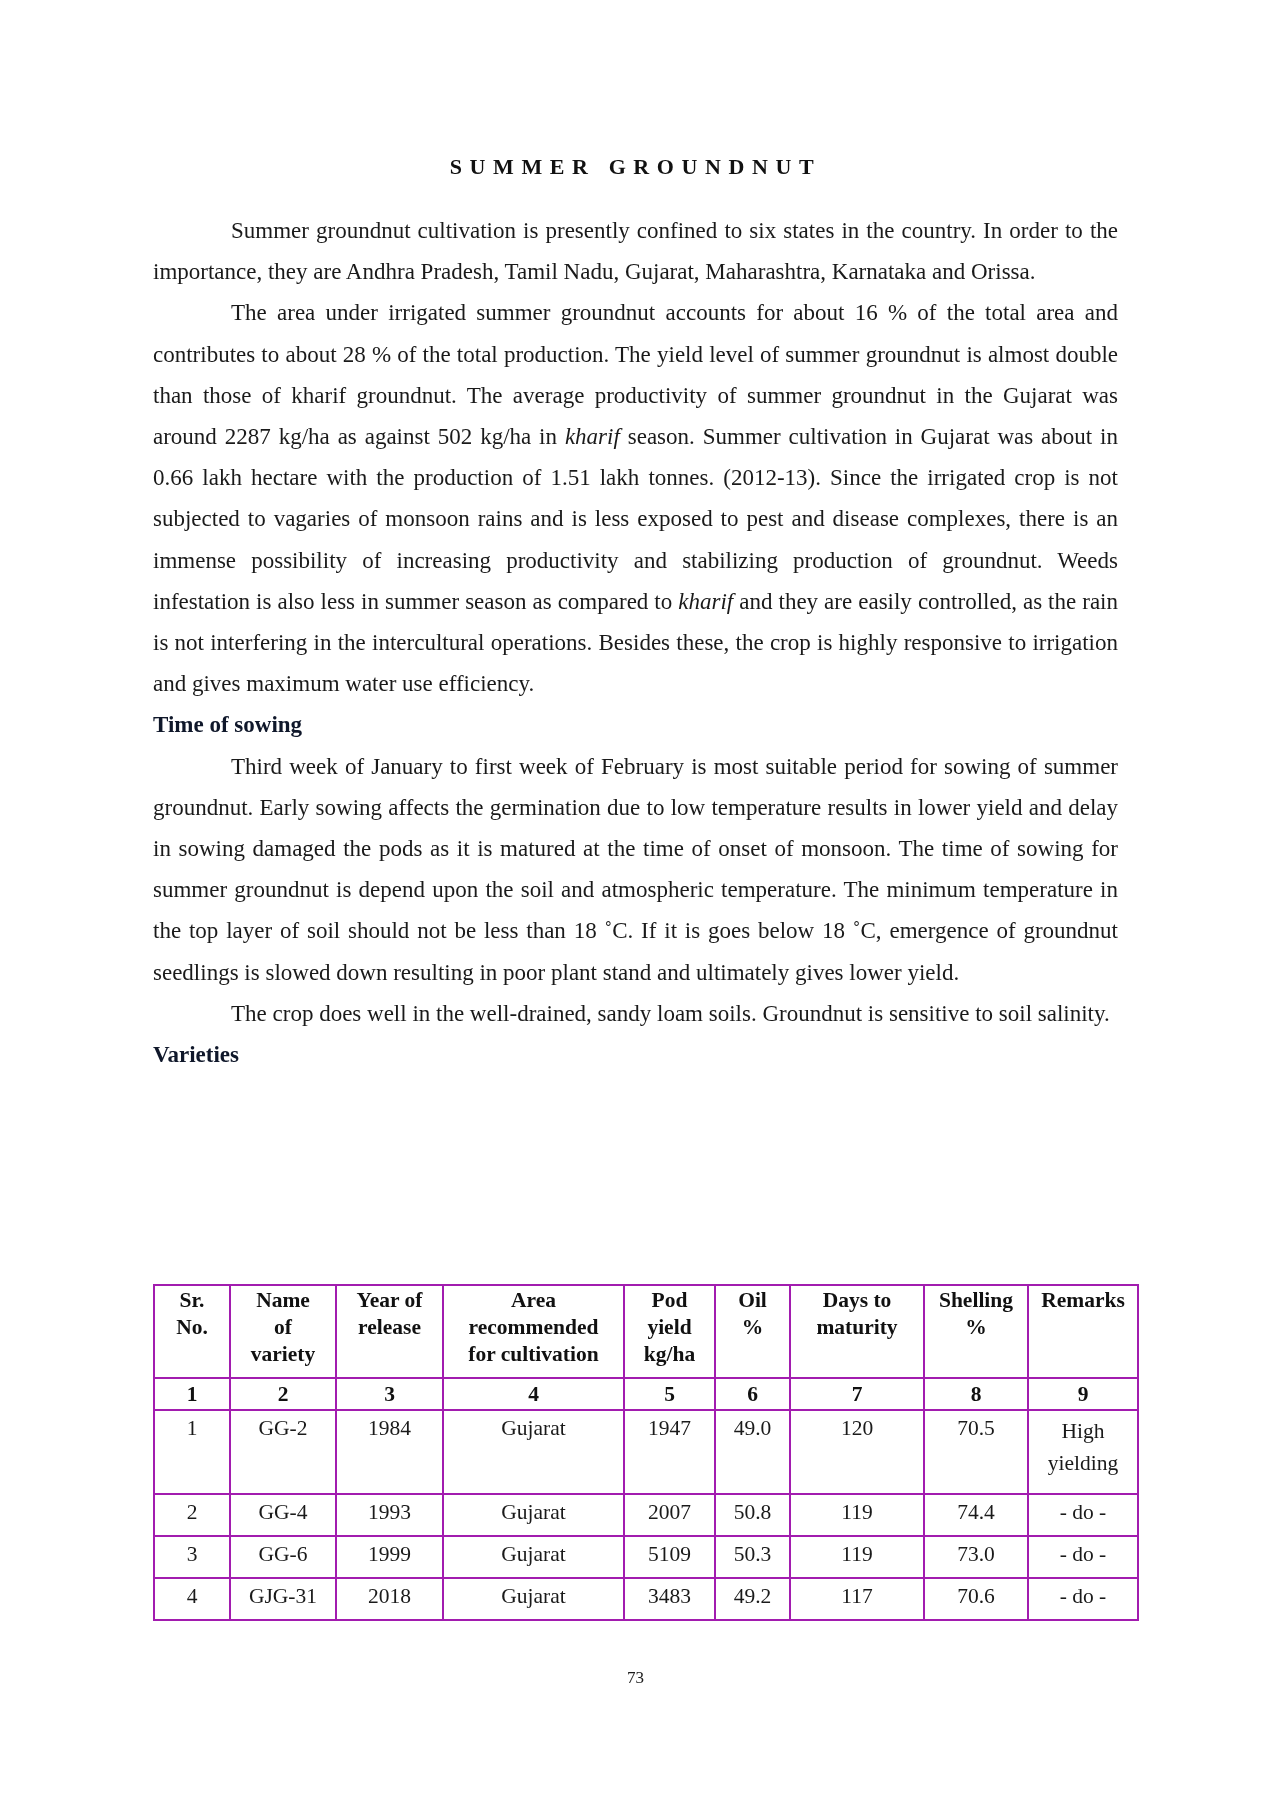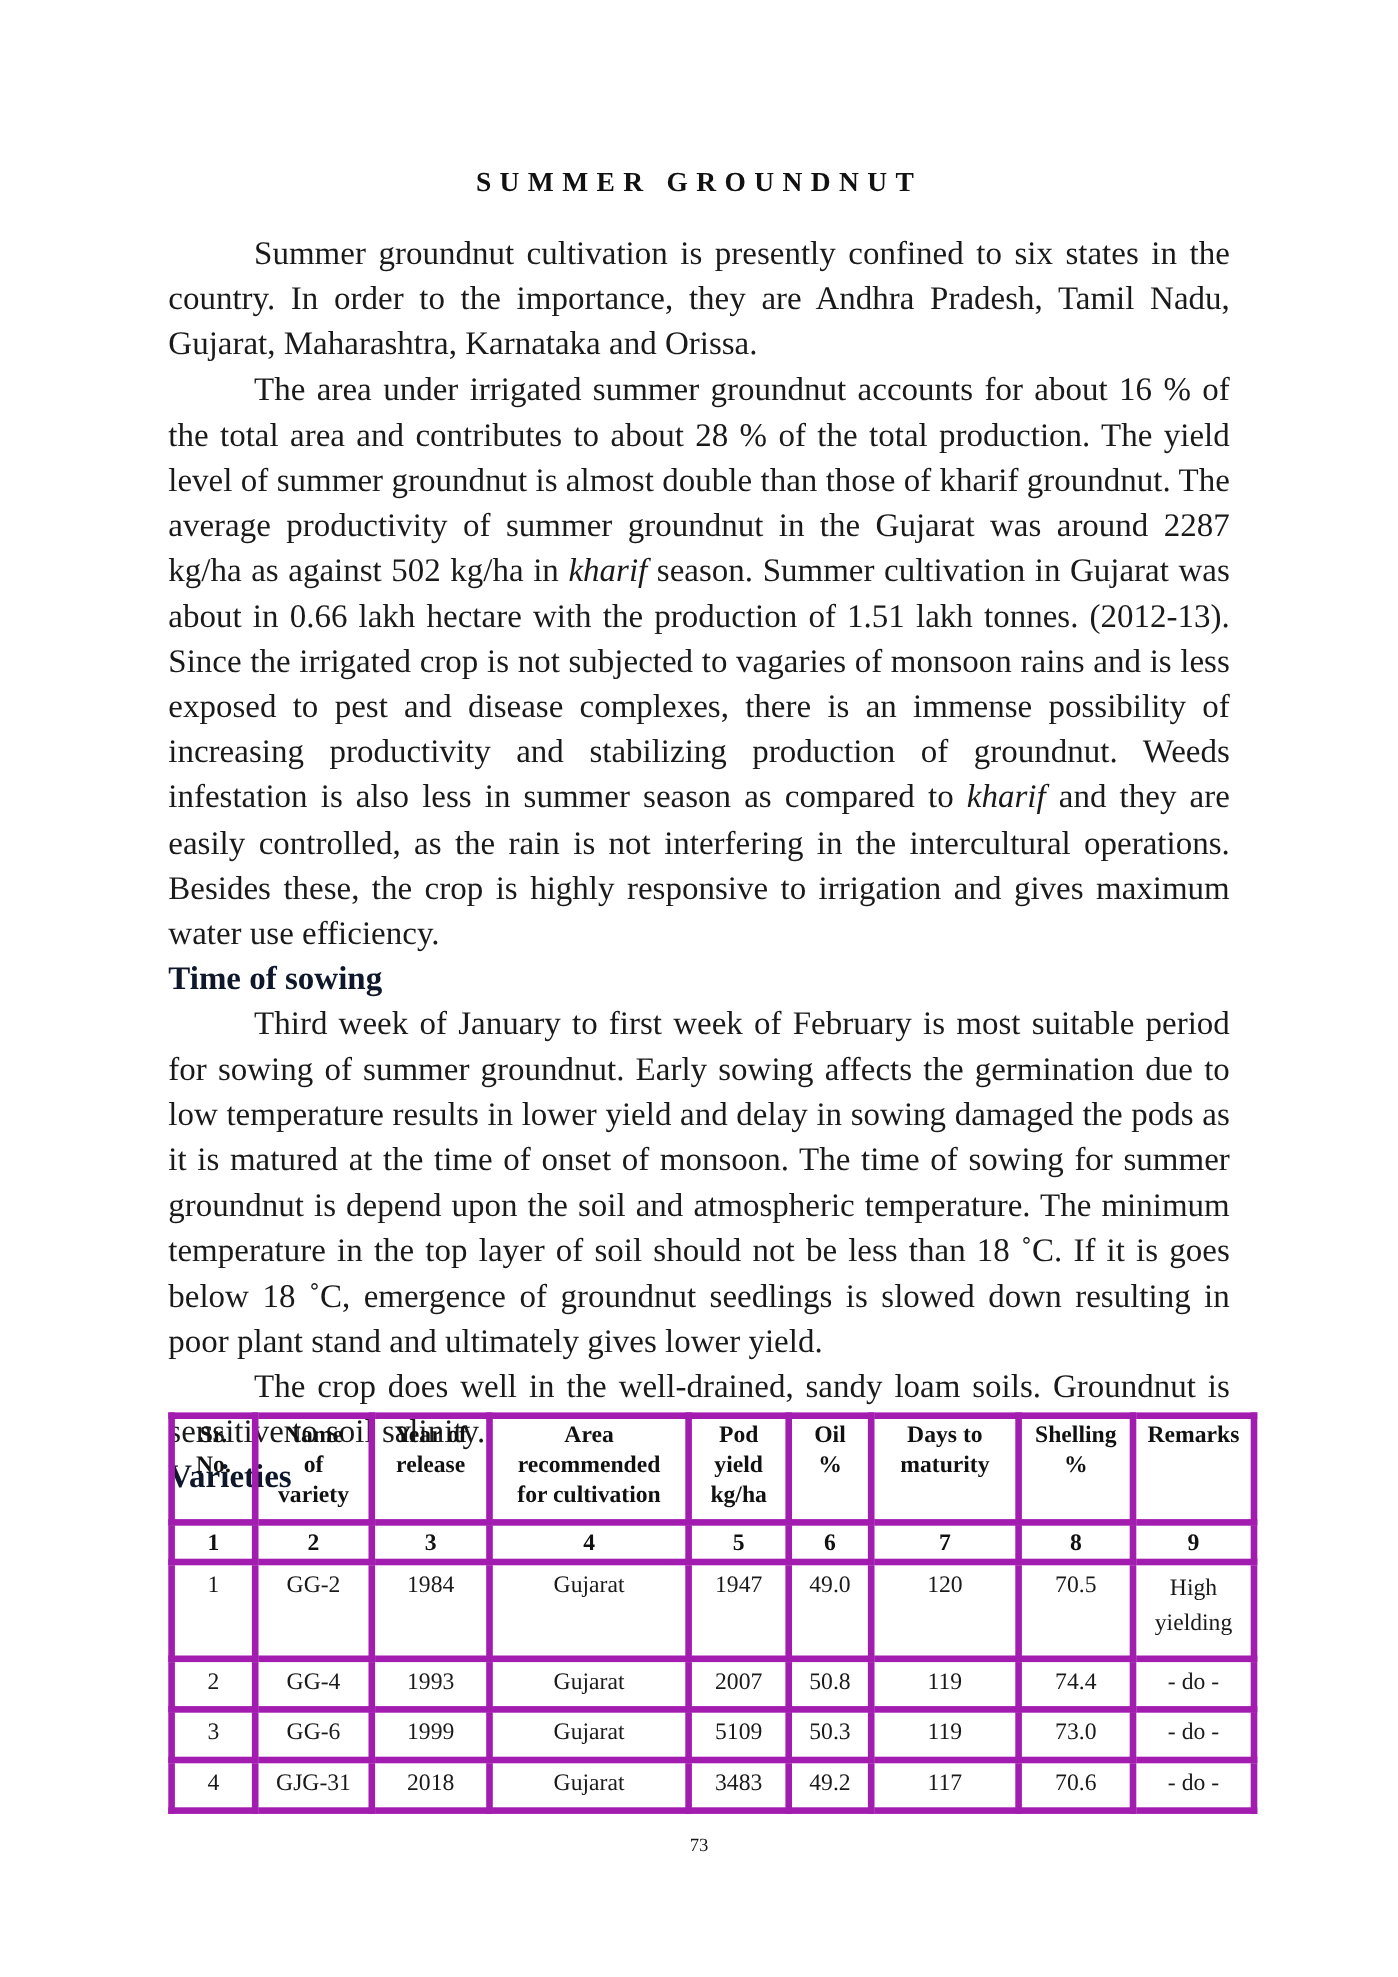--- a/index.html
+++ b/index.html
@@ -1,28 +1,28 @@
 <!DOCTYPE html>
 <html><head>
 <meta charset="utf-8">
 <style>
   html, body { margin: 0; padding: 0; background: #ffffff; }
   body { width: 1271px; height: 1797px; position: relative; overflow: hidden;
          font-family: "Liberation Serif", "DejaVu Serif", serif; color: #1a1a1a; }
   .page { position: absolute; left: 0; top: 0; width: 1271px; height: 1797px; }
   .title { position: absolute; top: 152px; left: 0; width: 1271px; text-align: center;
-           font-weight: bold; font-size: 25px; letter-spacing: 7.6px; line-height: 30px; color: #111; }
+           font-weight: bold; font-size: 22px; letter-spacing: 7.6px; line-height: 30px; color: #111; }
   .body { position: absolute; left: 153px; top: 210px; width: 965px;
-          font-size: 30px; line-height: 41.2px; }
+          font-size: 23px; line-height: 41.2px; }
   .para { margin: 0; text-align: justify; text-indent: 78px; }
   .heading { margin: 0; font-weight: bold; color: #0f172a; }
   em { font-style: italic; }
   table.varieties { position: absolute; left: 153px; top: 1284px; border-collapse: collapse;
                     font-size: 21.5px; line-height: 27px; }
-  table.varieties td, table.varieties th { border: 6px solid #a21caf; padding: 0 2px; text-align: center;
+  table.varieties td, table.varieties th { border: 2px solid #a21caf; padding: 0 2px; text-align: center;
                     vertical-align: top; color: #1a1a1a; }
   table.varieties th { font-weight: bold; color: #111; padding-top: 1px; }
   tr.hdr th { height: 90px; }
   tr.nums th { height: 30px; line-height: 30px; padding-top: 0; }
   tr.r1 td { height: 78px; padding-top: 4px; }
   tr.rn td { height: 36px; padding-top: 4px; }
   td.remark1 { line-height: 32px; }
   .pagenum { position: absolute; top: 1664px; left: 0; width: 1271px; text-align: center;
              font-size: 17px; line-height: 28px; color: #1a1a1a; }
 </style>

